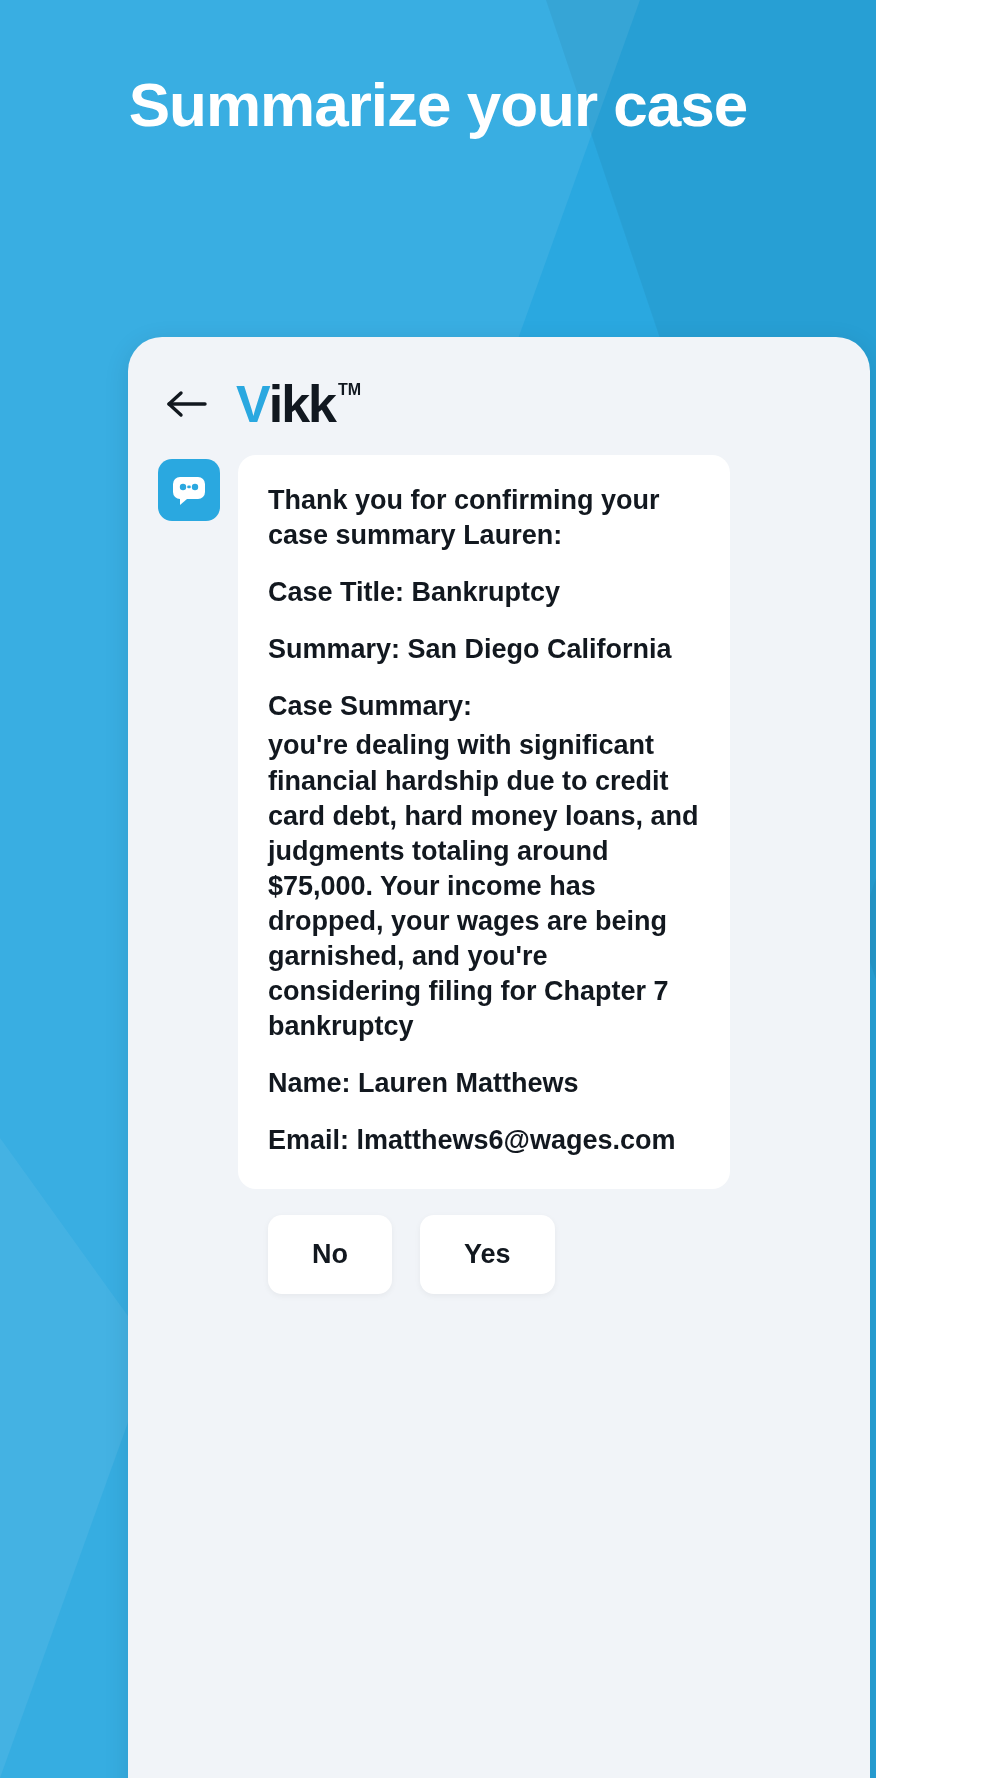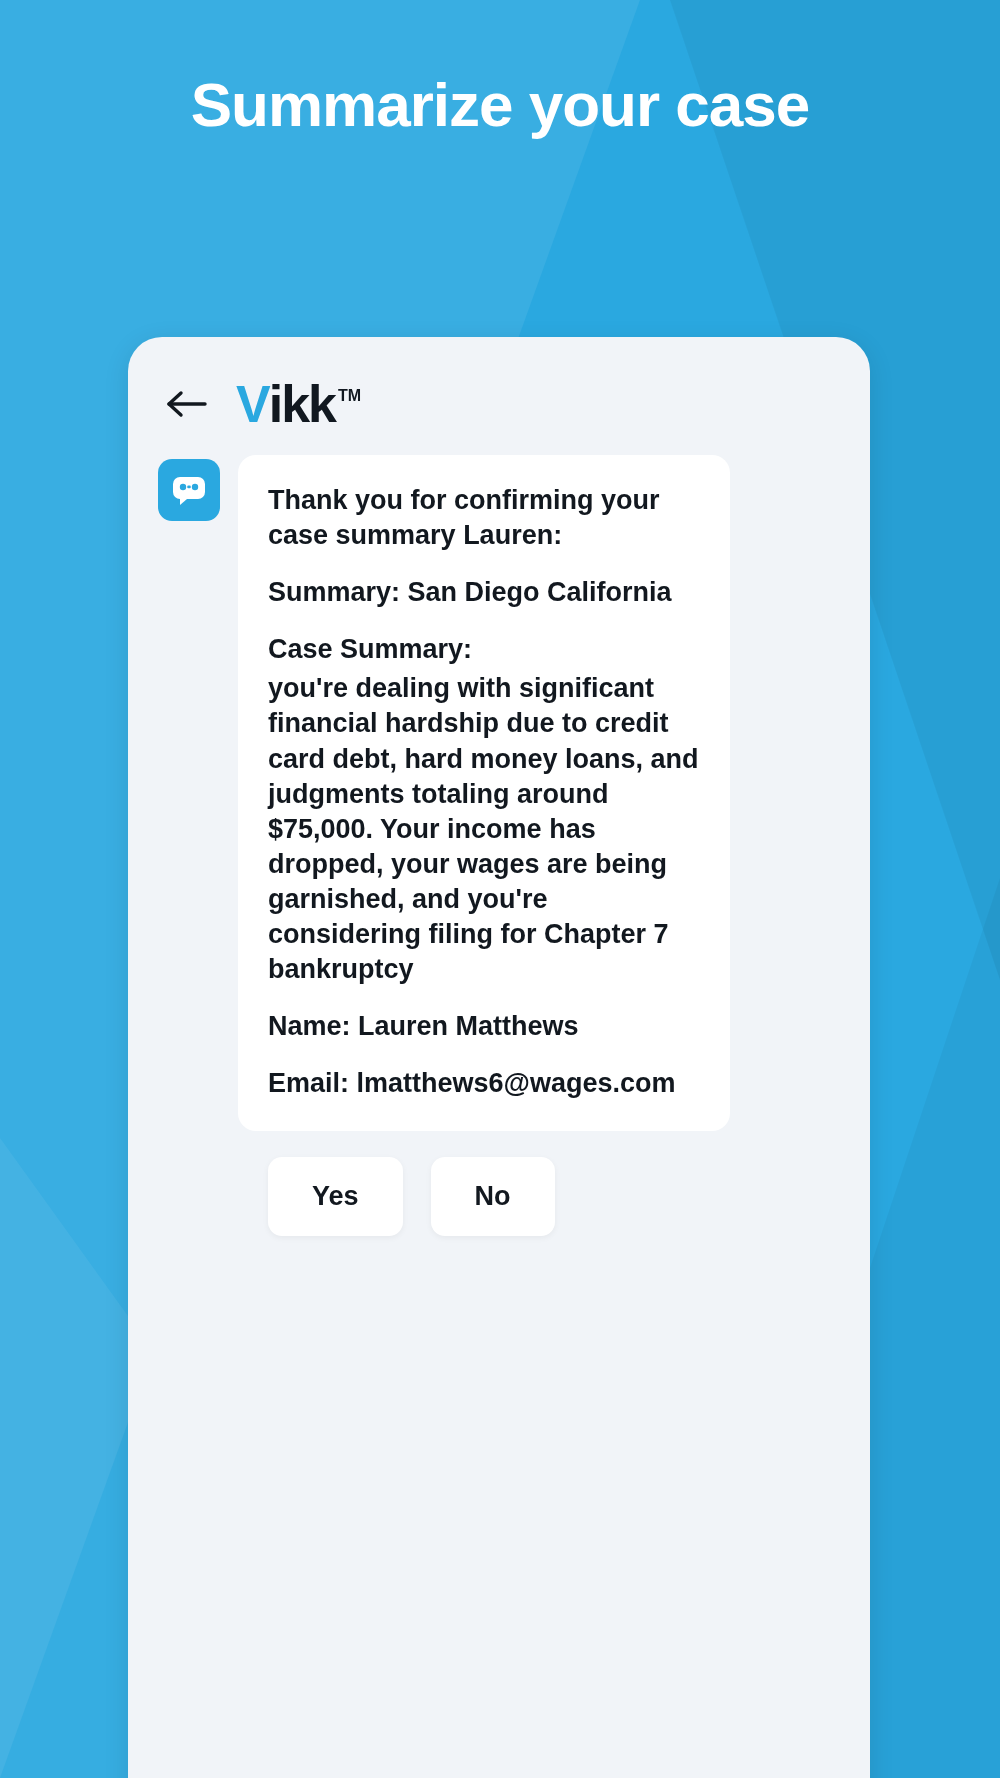--- a/index.html
+++ b/index.html
@@ -4,21 +4,21 @@
 <style>
   * { box-sizing: border-box; margin: 0; padding: 0; }
   html, body {
     width: 1000px;
     height: 1778px;
     overflow: hidden;
     font-family: "Liberation Sans", sans-serif;
   }
   .screen {
     position: relative;
-    width: 1000px;
+    width: 876px;
     height: 1778px;
     background: #2AA8E0;
     overflow: hidden;
   }
   
   .bg-shape-a {
     position: absolute;
     top: 0; left: 0;
     width: 0; height: 0;
     border-top: 1778px solid rgba(255,255,255,0.07);
@@ -96,21 +96,21 @@
     font-weight: 800;
     color: #111820;
     letter-spacing: -2px;
     line-height: 1;
   }
   .logo .v { color: #2AA8E0; }
   .logo .tm {
     font-size: 16px;
     font-weight: 700;
     margin-left: 3px;
-    margin-top: 10px;
+    margin-top: 4px;
     letter-spacing: 0;
   }
 
   .chat {
     padding: 8px 30px 0 30px;
   }
   .msg-row {
     display: flex;
     align-items: flex-start;
     gap: 18px;
@@ -196,29 +196,30 @@
           <svg width="38" height="34" viewBox="0 0 38 34" aria-hidden="true">
             <rect x="3" y="4" width="32" height="22" rx="7" fill="#ffffff"></rect>
             <path d="M10 26 L10 32 L17 26 Z" fill="#ffffff"></path>
             <circle cx="13" cy="14" r="3.2" fill="#2AA8E0"></circle>
             <circle cx="25" cy="14" r="3.2" fill="#2AA8E0"></circle>
             <rect x="17.2" y="12.6" width="3.6" height="2.6" rx="1.3" fill="#2AA8E0"></rect>
           </svg>
         </div>
         <div class="bubble">
           <p>Thank you for confirming your case summary Lauren:</p>
+          <p>Case Title: Bankruptcy</p>
           <p>Summary: San Diego California</p>
           <p class="label-line">Case Summary:</p>
           <p class="summary-body">you're dealing with significant financial hardship due to credit card debt, hard money loans, and judgments totaling around $75,000. Your income has dropped, your wages are being garnished, and you're considering filing for Chapter 7 bankruptcy</p>
           <p>Name: Lauren Matthews</p>
           <p>Email: lmatthews6@wages.com</p>
         </div>
       </div>
 
 
       <div class="choices">
+        <button class="choice-btn">No</button>
         <button class="choice-btn">Yes</button>
-        <button class="choice-btn">No</button>
       </div>
 
     </div>
   </div>
 </div>
 
 </body></html>

